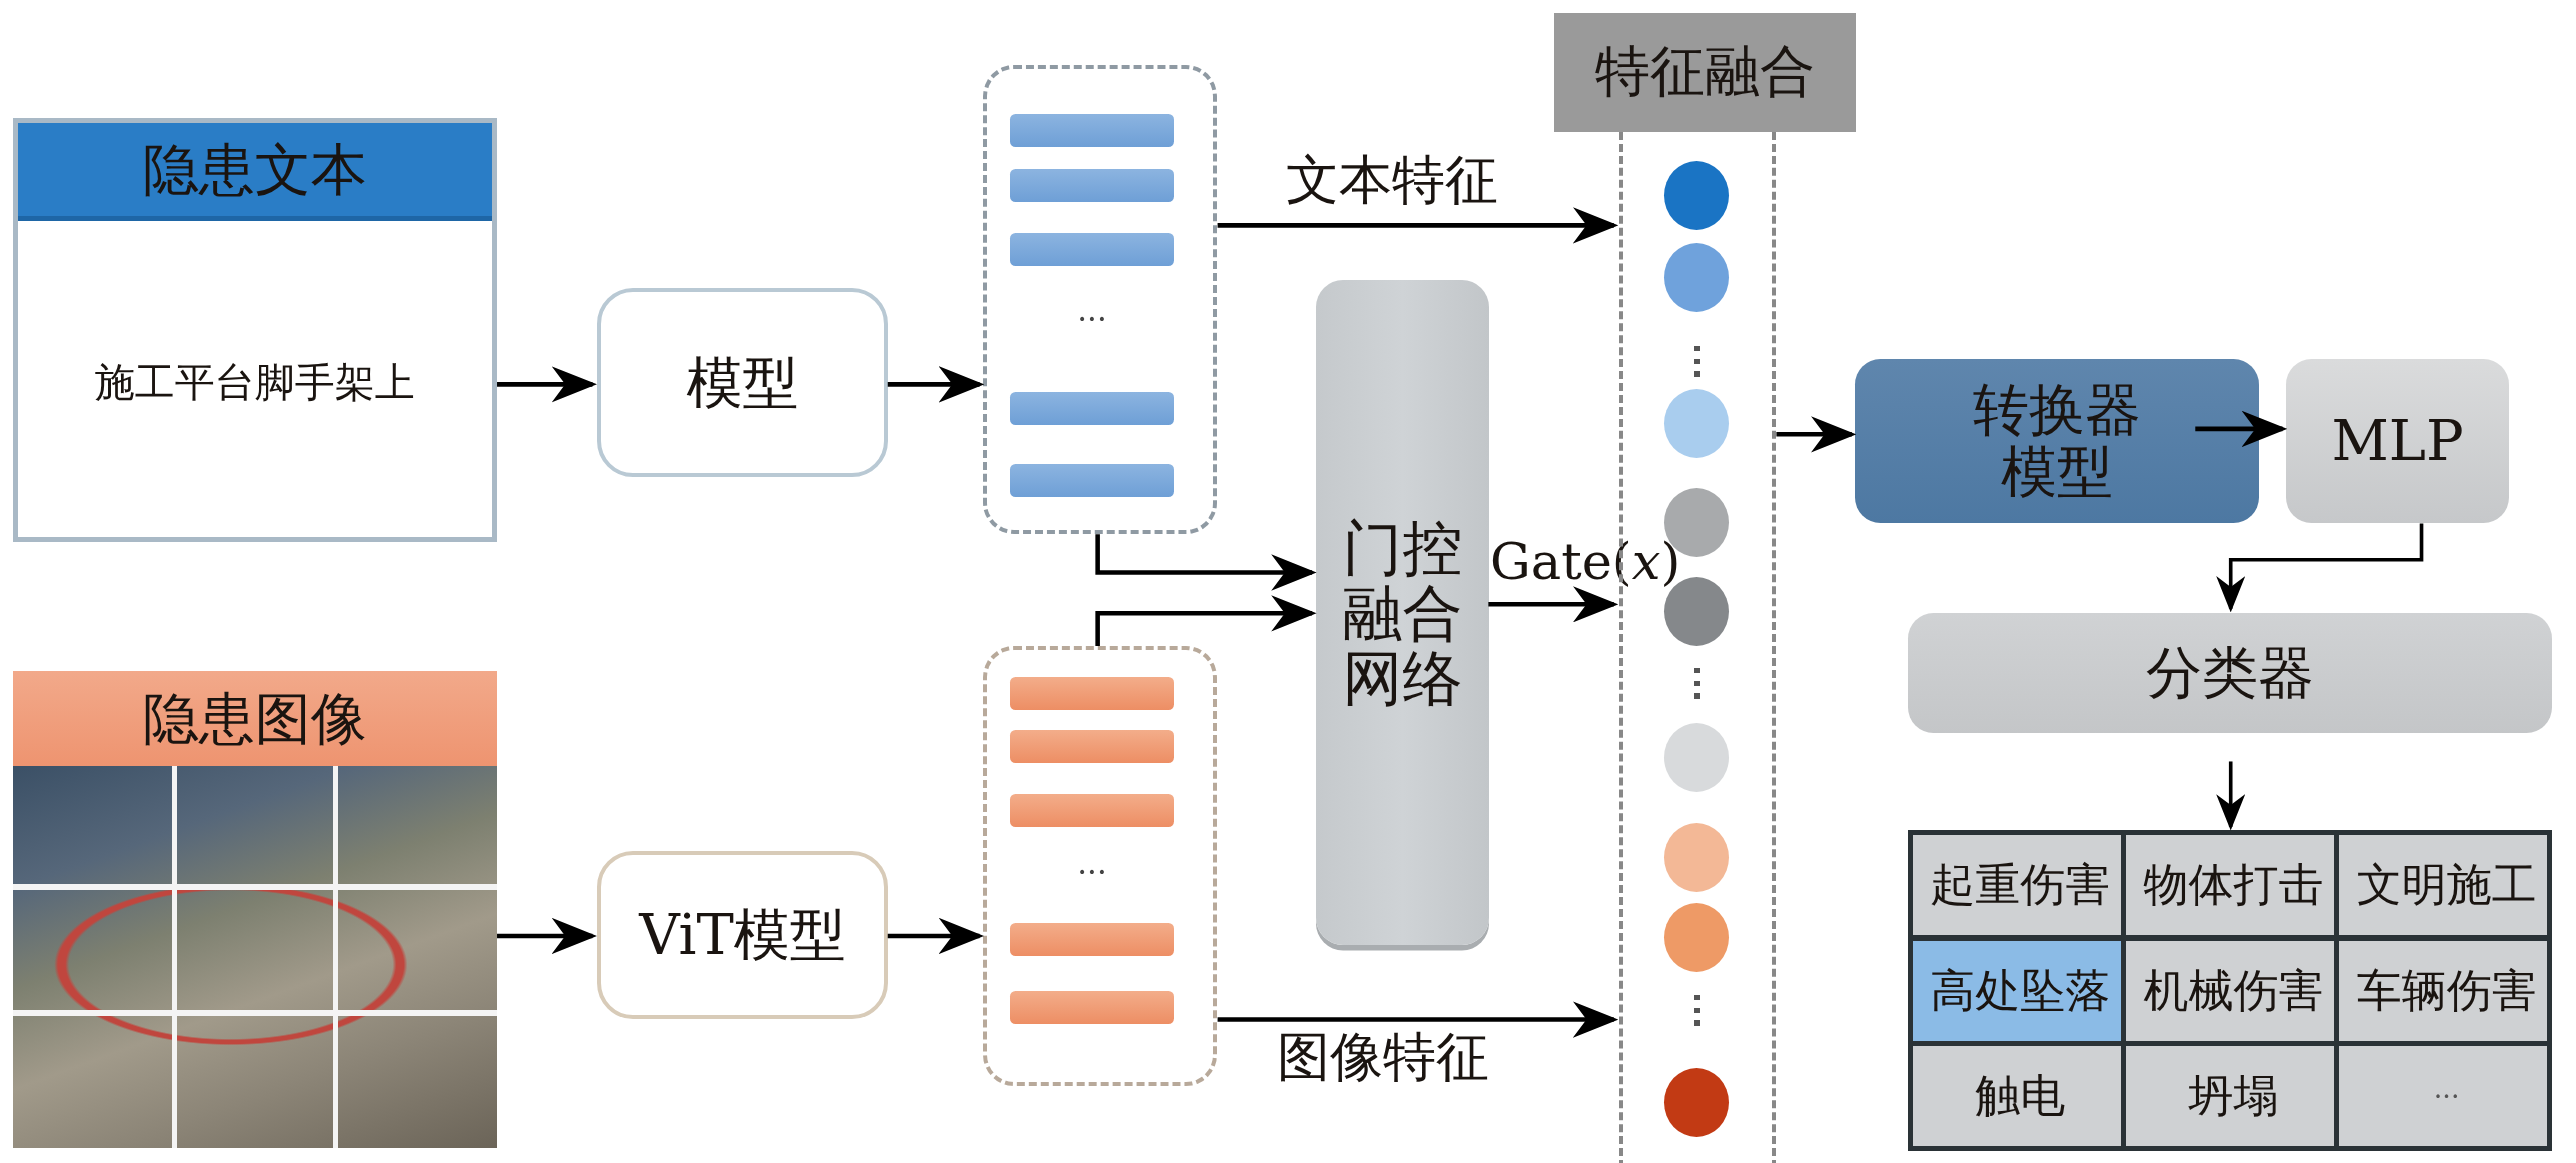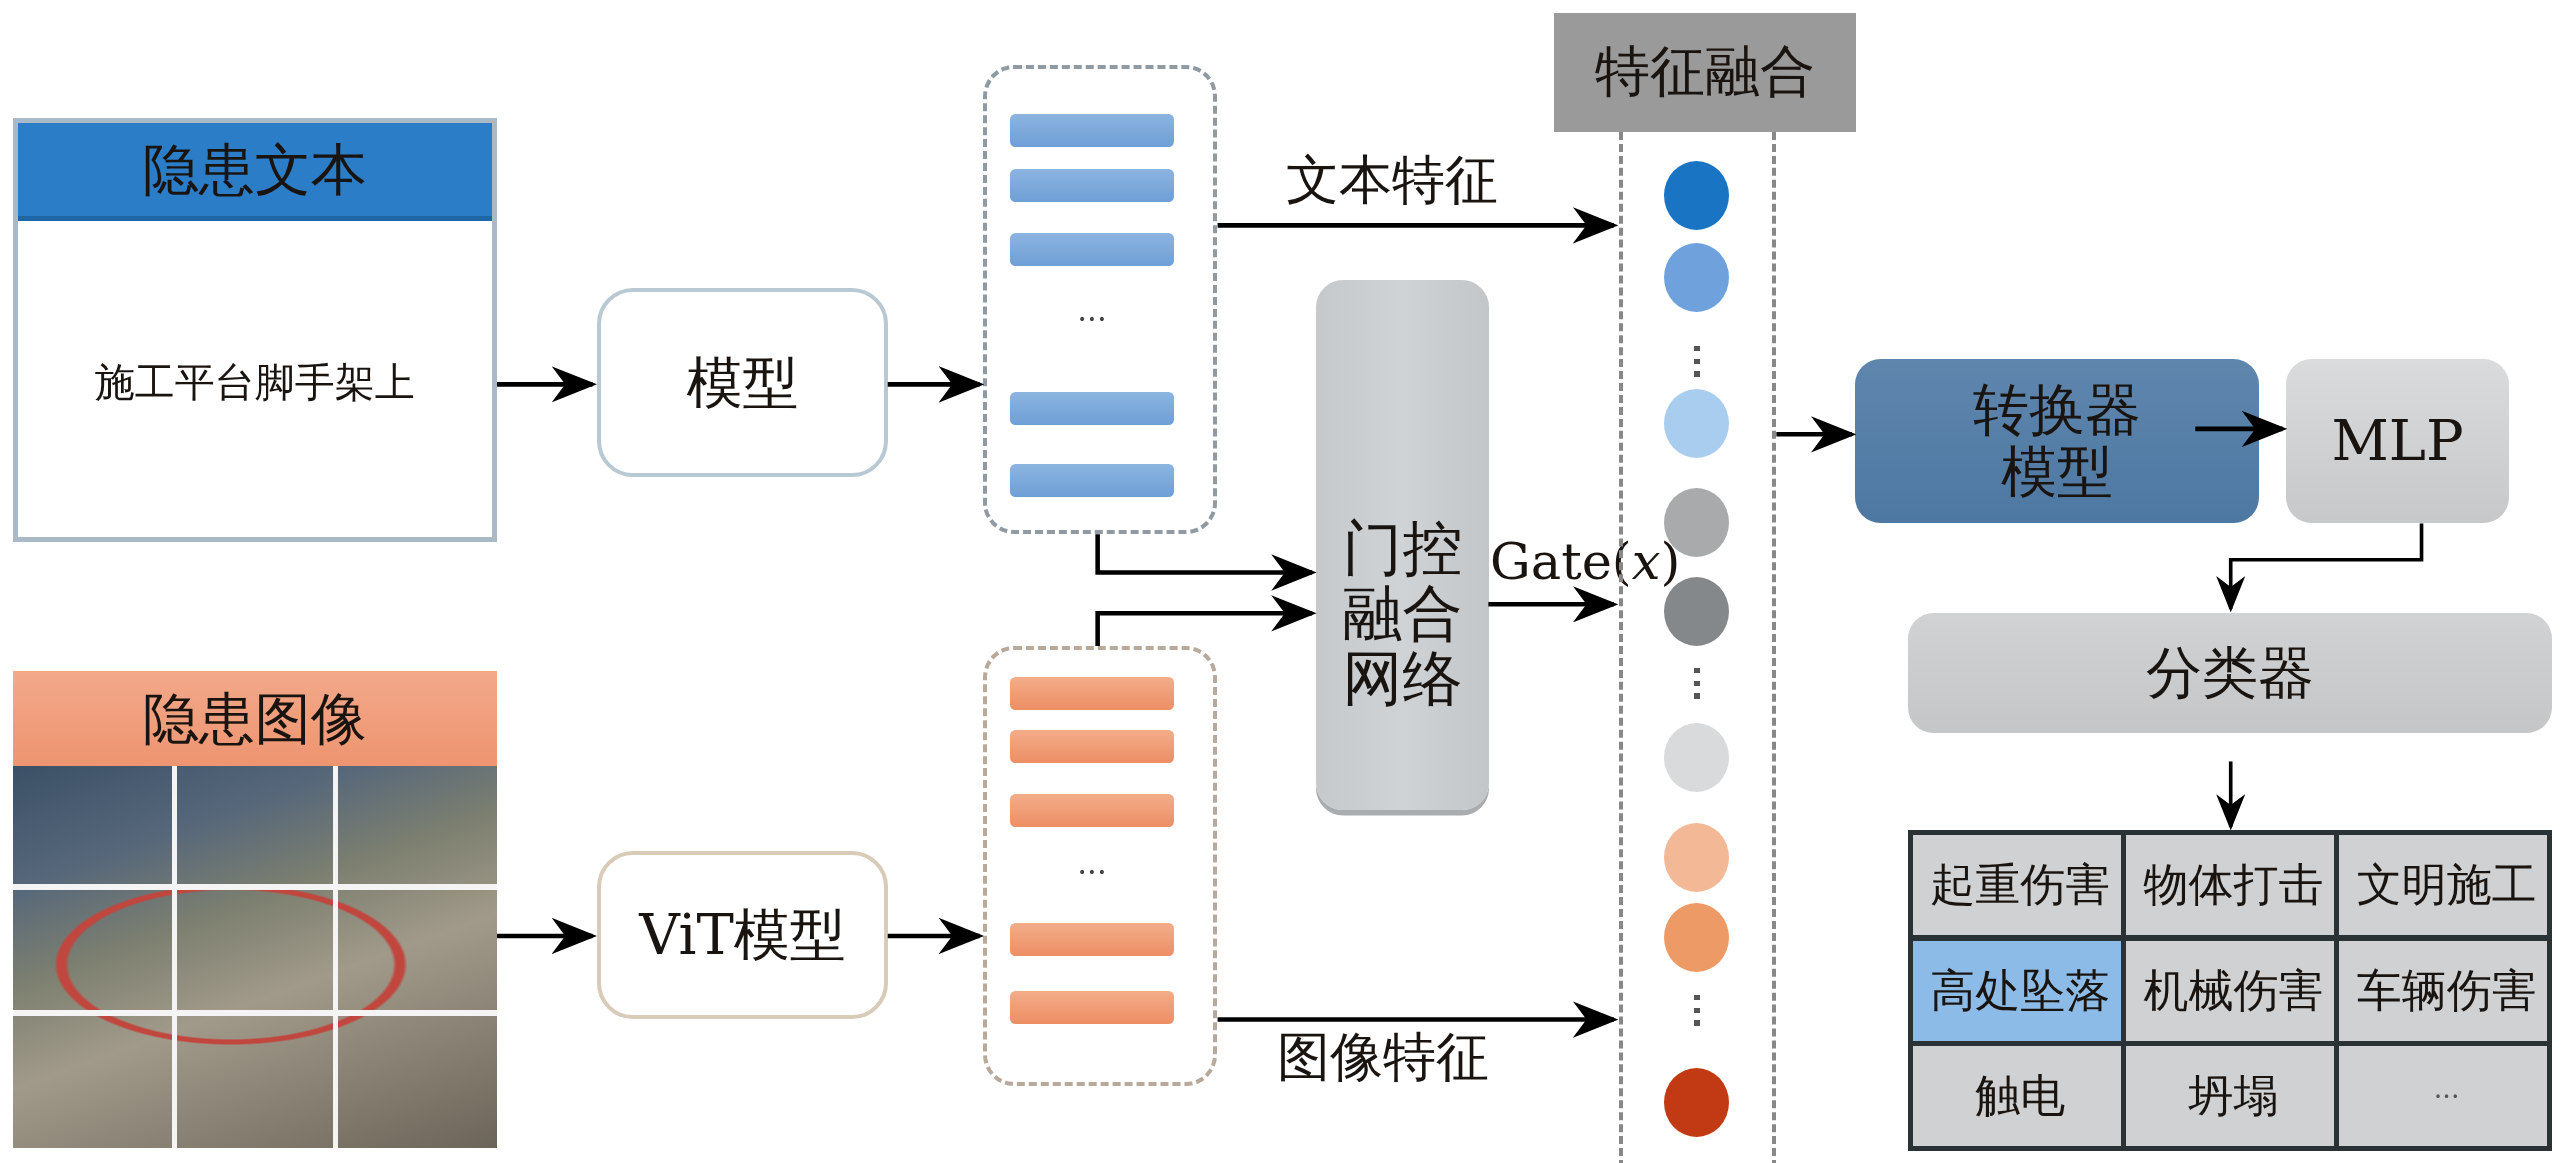--- a/index.html
+++ b/index.html
@@ -17,21 +17,21 @@
     linear-gradient(160deg,#3b5066 0%,#56677a 22%,#7d8070 40%,#a19a8a 58%,#8c8577 75%,#6b6458 100%);}
   .grid-v{top:0;width:5.5px;height:100%;background:#f4f4f4;}
   .grid-h{left:0;height:5.5px;width:100%;background:#f4f4f4;}
   .model-box{border:4.5px solid #b9c9d4;border-radius:36px;background:#fff;}
   #vit-box{border-color:#d8cbb8;}
   .dash-group{border:4.5px dashed #8f9aa3;border-radius:31px;}
   .bar{border-radius:5.5px;}
   .bar.blue{background:linear-gradient(#8cb4e0,#6e9fd6);}
   .bar.orange{background:linear-gradient(#f3ad8a,#ed8e64);}
   .ellipsis{font-size:31px;color:#444;}
-  #gate-box{left:1316px;top:280px;width:173px;height:530px;border-radius:27px;background:linear-gradient(90deg,#c5c9cc,#cfd3d6 50%,#c2c6c9);box-shadow:0 5.5px 0 #a9adb0;}
+  #gate-box{left:1316px;top:280px;width:173px;height:665px;border-radius:27px;background:linear-gradient(90deg,#c5c9cc,#cfd3d6 50%,#c2c6c9);box-shadow:0 5.5px 0 #a9adb0;}
   #fusion-header{left:1554px;top:12.7px;width:302px;height:119px;background:#9a9a9a;font-size:55px;}
   #fusion-col{left:1619px;top:132px;width:157px;height:1036px;border-left:4.5px dashed #888;border-right:4.5px dashed #888;}
   .dot{width:65px;height:69px;border-radius:50%;}
   .vdots{width:5.5px;height:36px;background:repeating-linear-gradient(#555 0 5.5px,transparent 5.5px 12.7px);}
   #transformer-box{left:1855px;top:359px;width:404px;height:164px;border-radius:25.4px;background:linear-gradient(#5f86ad,#4d78a2);}
   #mlp-box{left:2286px;top:359px;width:223px;height:164px;border-radius:25.4px;background:linear-gradient(#dadbdc,#c6c8ca);}
   #classifier-box{left:1908px;top:613px;width:644px;height:120px;border-radius:25.4px;background:linear-gradient(#d0d2d4,#c4c6c8);}
   #class-table{left:1908px;top:830px;width:644px;height:321px;border:5.5px solid #2a3236;display:grid;grid-template-columns:1fr 1fr 1fr;grid-template-rows:1fr 1fr 1fr;gap:5.5px;background:#2a3236;}
   .cell{background:#cfd1d3;font-size:45px;display:flex;align-items:center;justify-content:center;padding-left:7px;}
   .cell.hl{background:#8bbbe6;}

